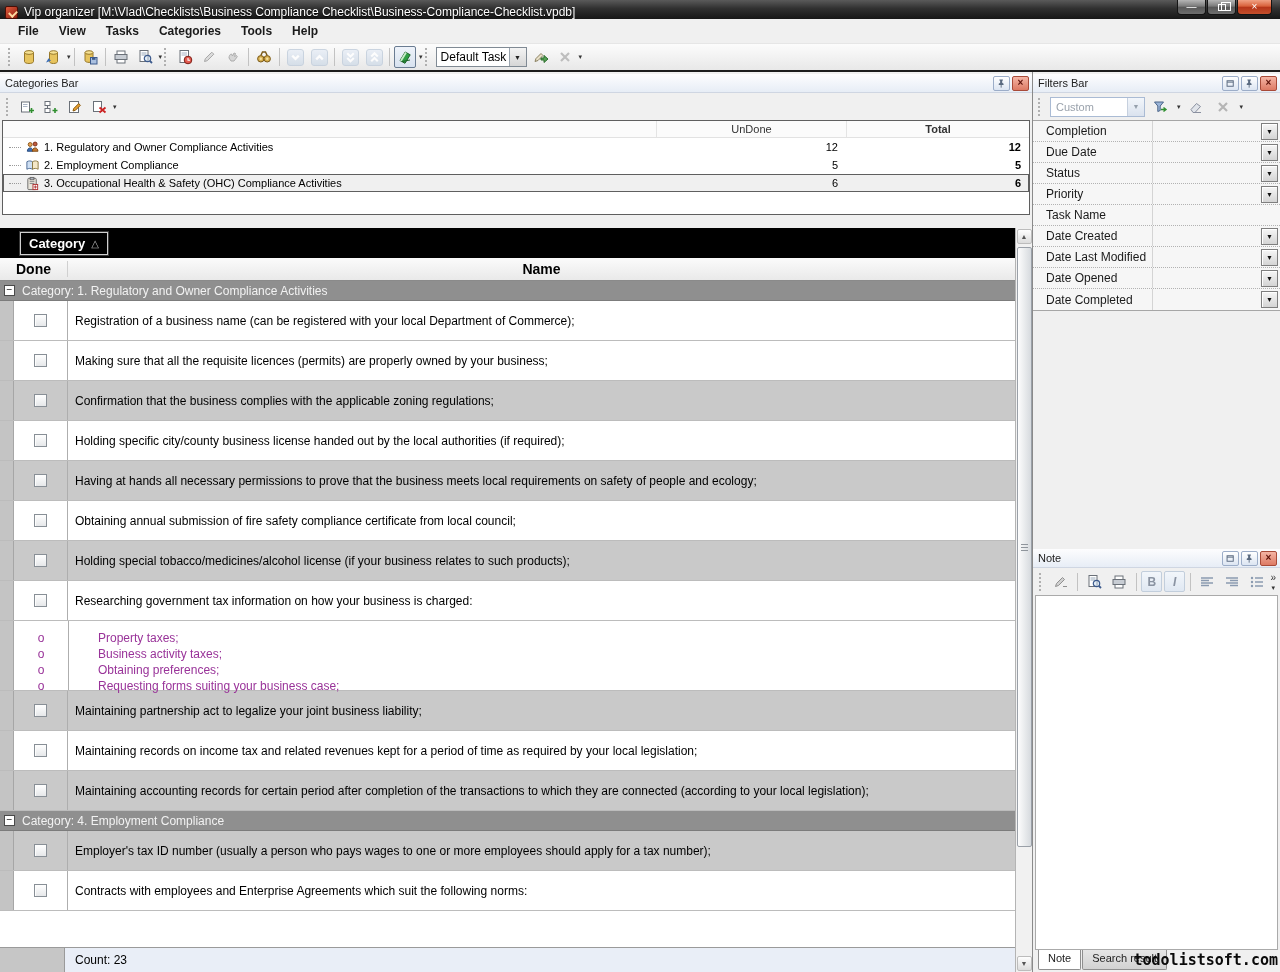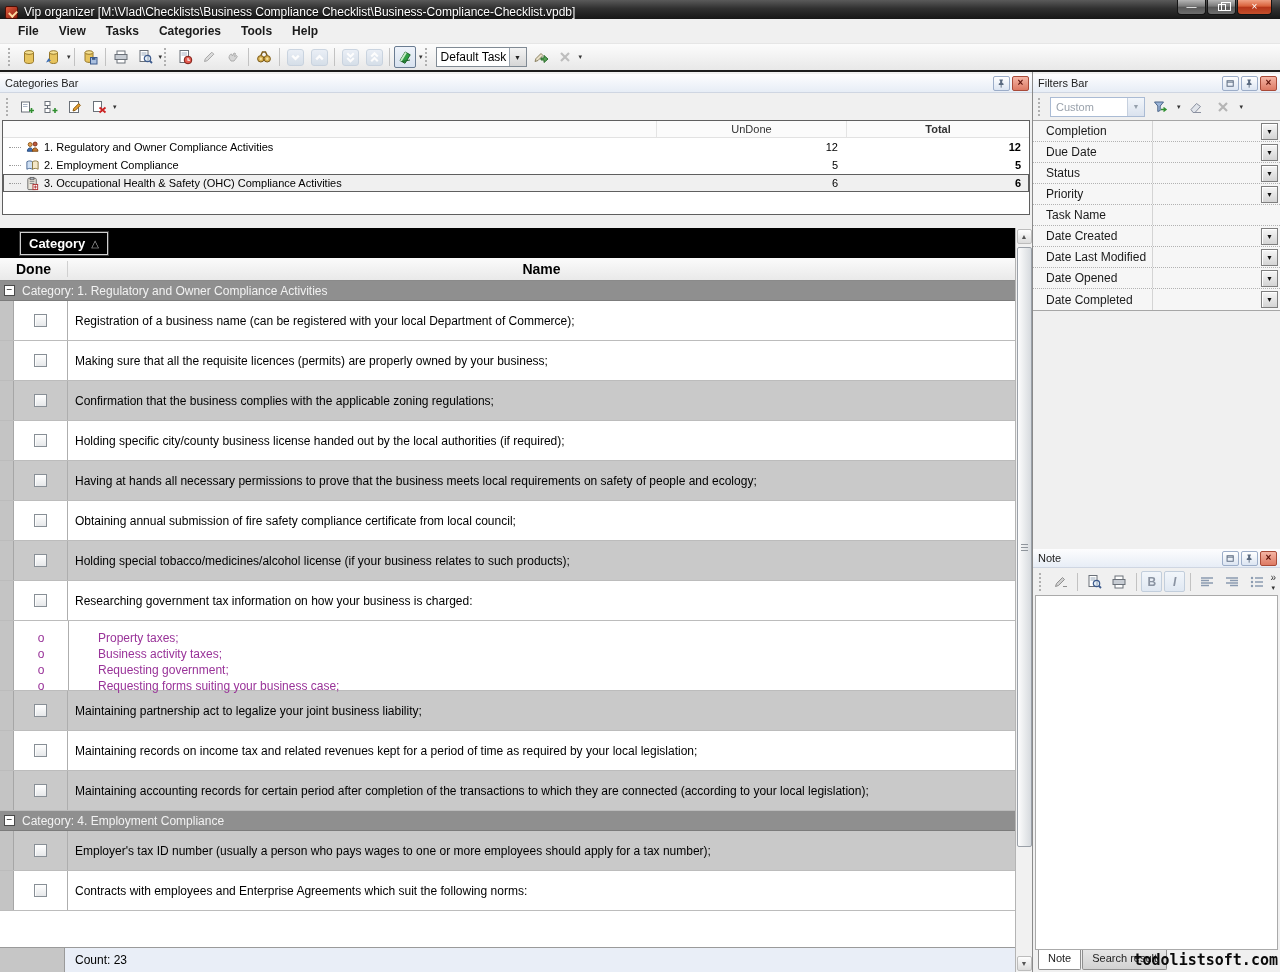--- a/index.html
+++ b/index.html
@@ -535,21 +535,21 @@
                 <div class="sub-line">
                   <span class="bullet">o</span>
                   <span class="stext">Property taxes;</span>
                 </div>
                 <div class="sub-line">
                   <span class="bullet">o</span>
                   <span class="stext">Business activity taxes;</span>
                 </div>
                 <div class="sub-line">
                   <span class="bullet">o</span>
-                  <span class="stext">Requesting government;</span>
+                  <span class="stext">Obtaining preferences;</span>
                 </div>
                 <div class="sub-line">
                   <span class="bullet">o</span>
                   <span class="stext">Requesting forms suiting your business case;</span>
                 </div>
               </div>
             </div>
             <div class="task-row shaded">
               <div class="indent"></div>
               <div class="done-cell">

